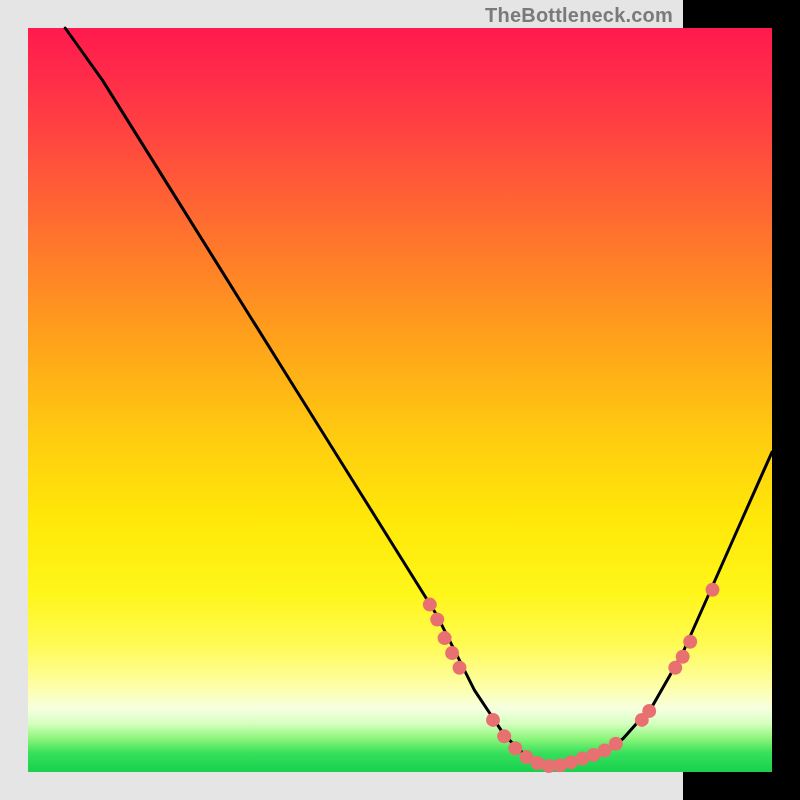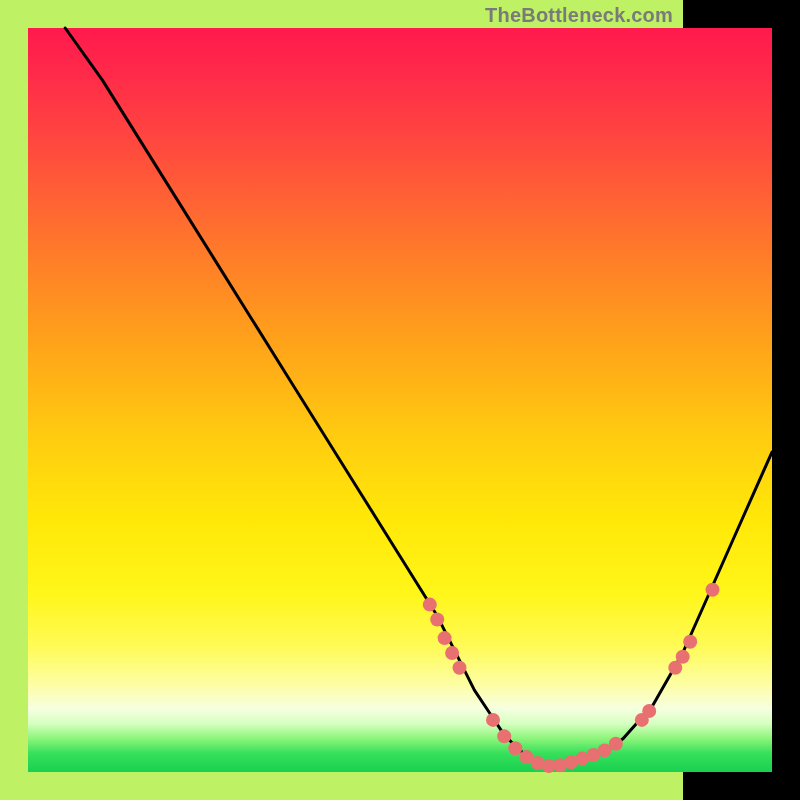--- a/index.html
+++ b/index.html
@@ -8,21 +8,21 @@
     width: 800px;
     height: 800px;
     background: #000;
     overflow: hidden;
     font-family: Arial, Helvetica, sans-serif;
   }
   .stage {
     position: relative;
     width: 683px;
     height: 800px;
-    background: #bef264;
+    background: #e5e5e5;
   }
   .plot-area {
     position: absolute;
     
     left: 28px;
     top: 28px;
     width: 744px;
     height: 744px;
     
     background: linear-gradient(

